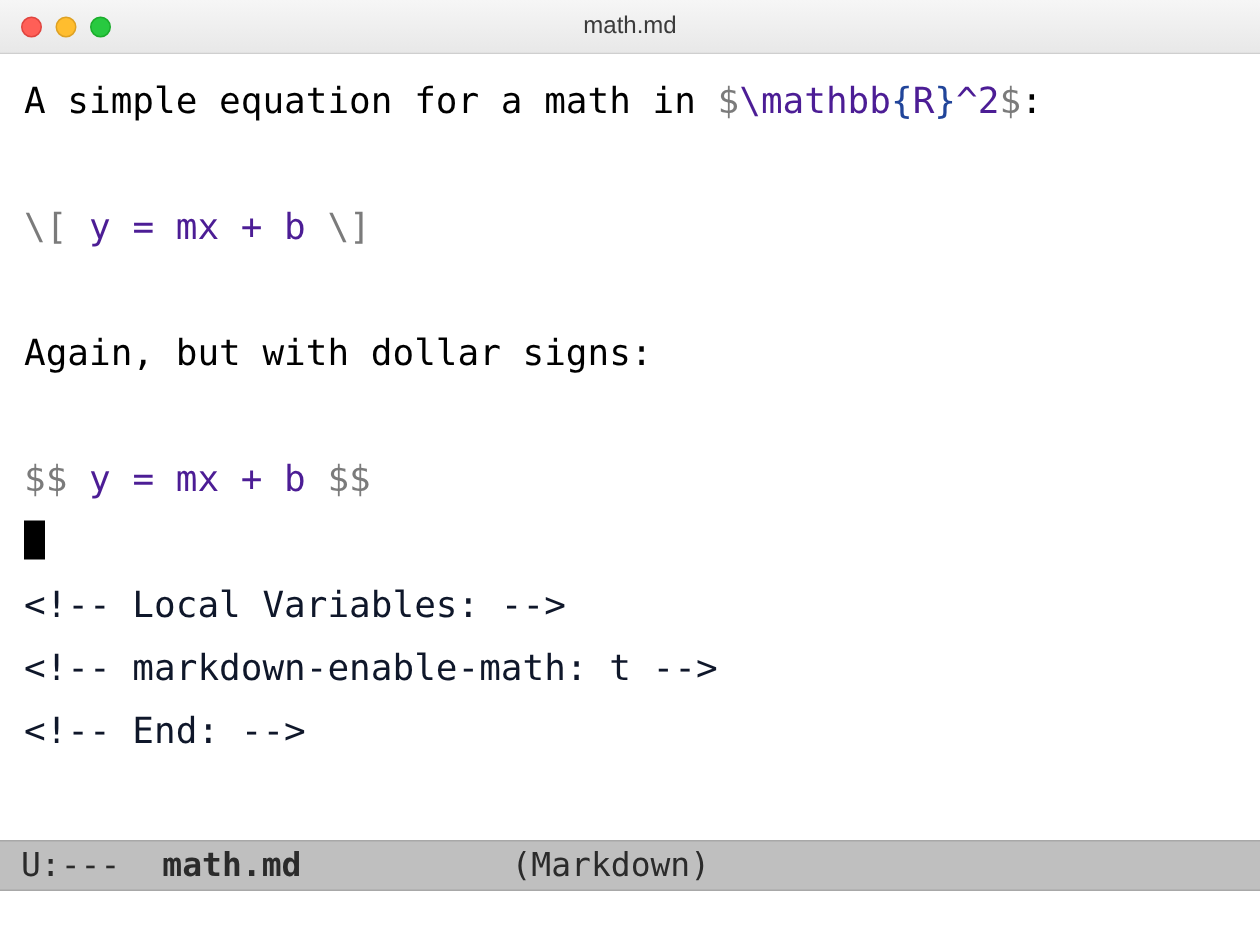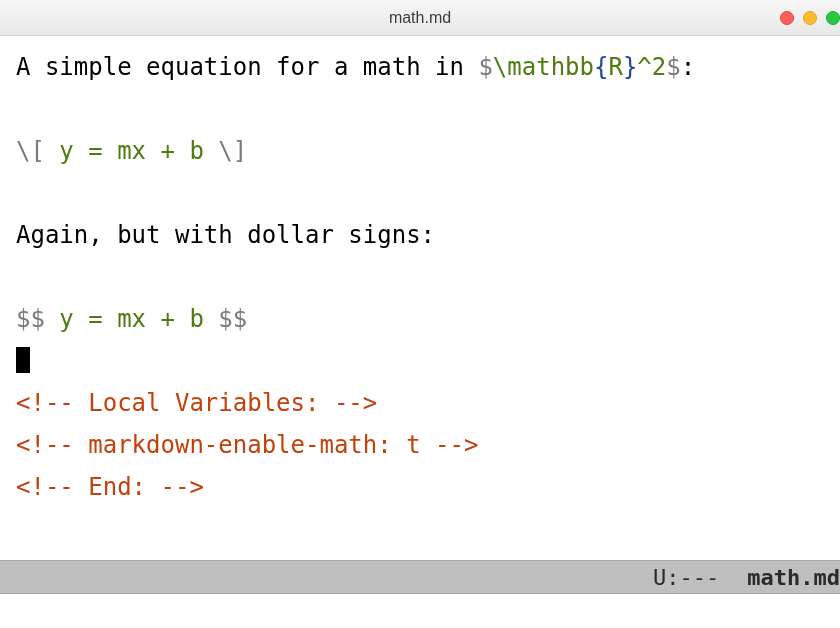--- a/index.html
+++ b/index.html
@@ -1,15 +1,15 @@
 <!DOCTYPE html>
 <html><head>
 <meta charset="utf-8">
 <style>
-  * { box-sizing: border-box; margin: 0; padding: 0; justify-content: flex-end; }
+  * { box-sizing: border-box; margin: 0; padding: 0; }
   html, body { width: 840px; height: 628px; overflow: hidden; }
   body {
     font-family: "Menlo", "Consolas", monospace;
     background: #ffffff;
     display: flex;
     flex-direction: column;
   }
   .titlebar {
     height: 36px;
     background: linear-gradient(#f6f6f6, #e8e8e8);
@@ -44,23 +44,23 @@
   .editor {
     flex: 1 1 auto;
     padding: 10px 16px 0 16px;
     font-size: 24px;
     line-height: 42px;
     white-space: pre;
     color: #000;
     overflow: hidden;
   }
   .math-delim   { color: #7b7b7b; }
-  .math-content { color: #4d7c0f; }
+  .math-content { color: #4c1d95; }
   .math-brace   { color: #21459a; }
-  .comment      { color: #c2410c; }
+  .comment      { color: #0f172a; }
   .cursor {
     display: inline-block;
     width: 14px;
     height: 26px;
     background: #000;
     vertical-align: text-bottom;
     margin-bottom: 2px;
   }
   .modeline {
     height: 34px;
@@ -103,15 +103,16 @@
 
 <span class="math-delim">$$</span><span class="math-content"> y = mx + b </span><span class="math-delim">$$</span>
 <span class="cursor"></span>
 <span class="comment">&lt;!-- Local Variables: --&gt;</span>
 <span class="comment">&lt;!-- markdown-enable-math: t --&gt;</span>
 <span class="comment">&lt;!-- End: --&gt;</span></div>
 
 <div class="modeline">
   <span class="status">U:---</span>
   <span class="buf">math.md</span>
+  <span class="mode">(Markdown)</span>
 </div>
 
 <div class="minibuffer"></div>
 
 </body></html>

